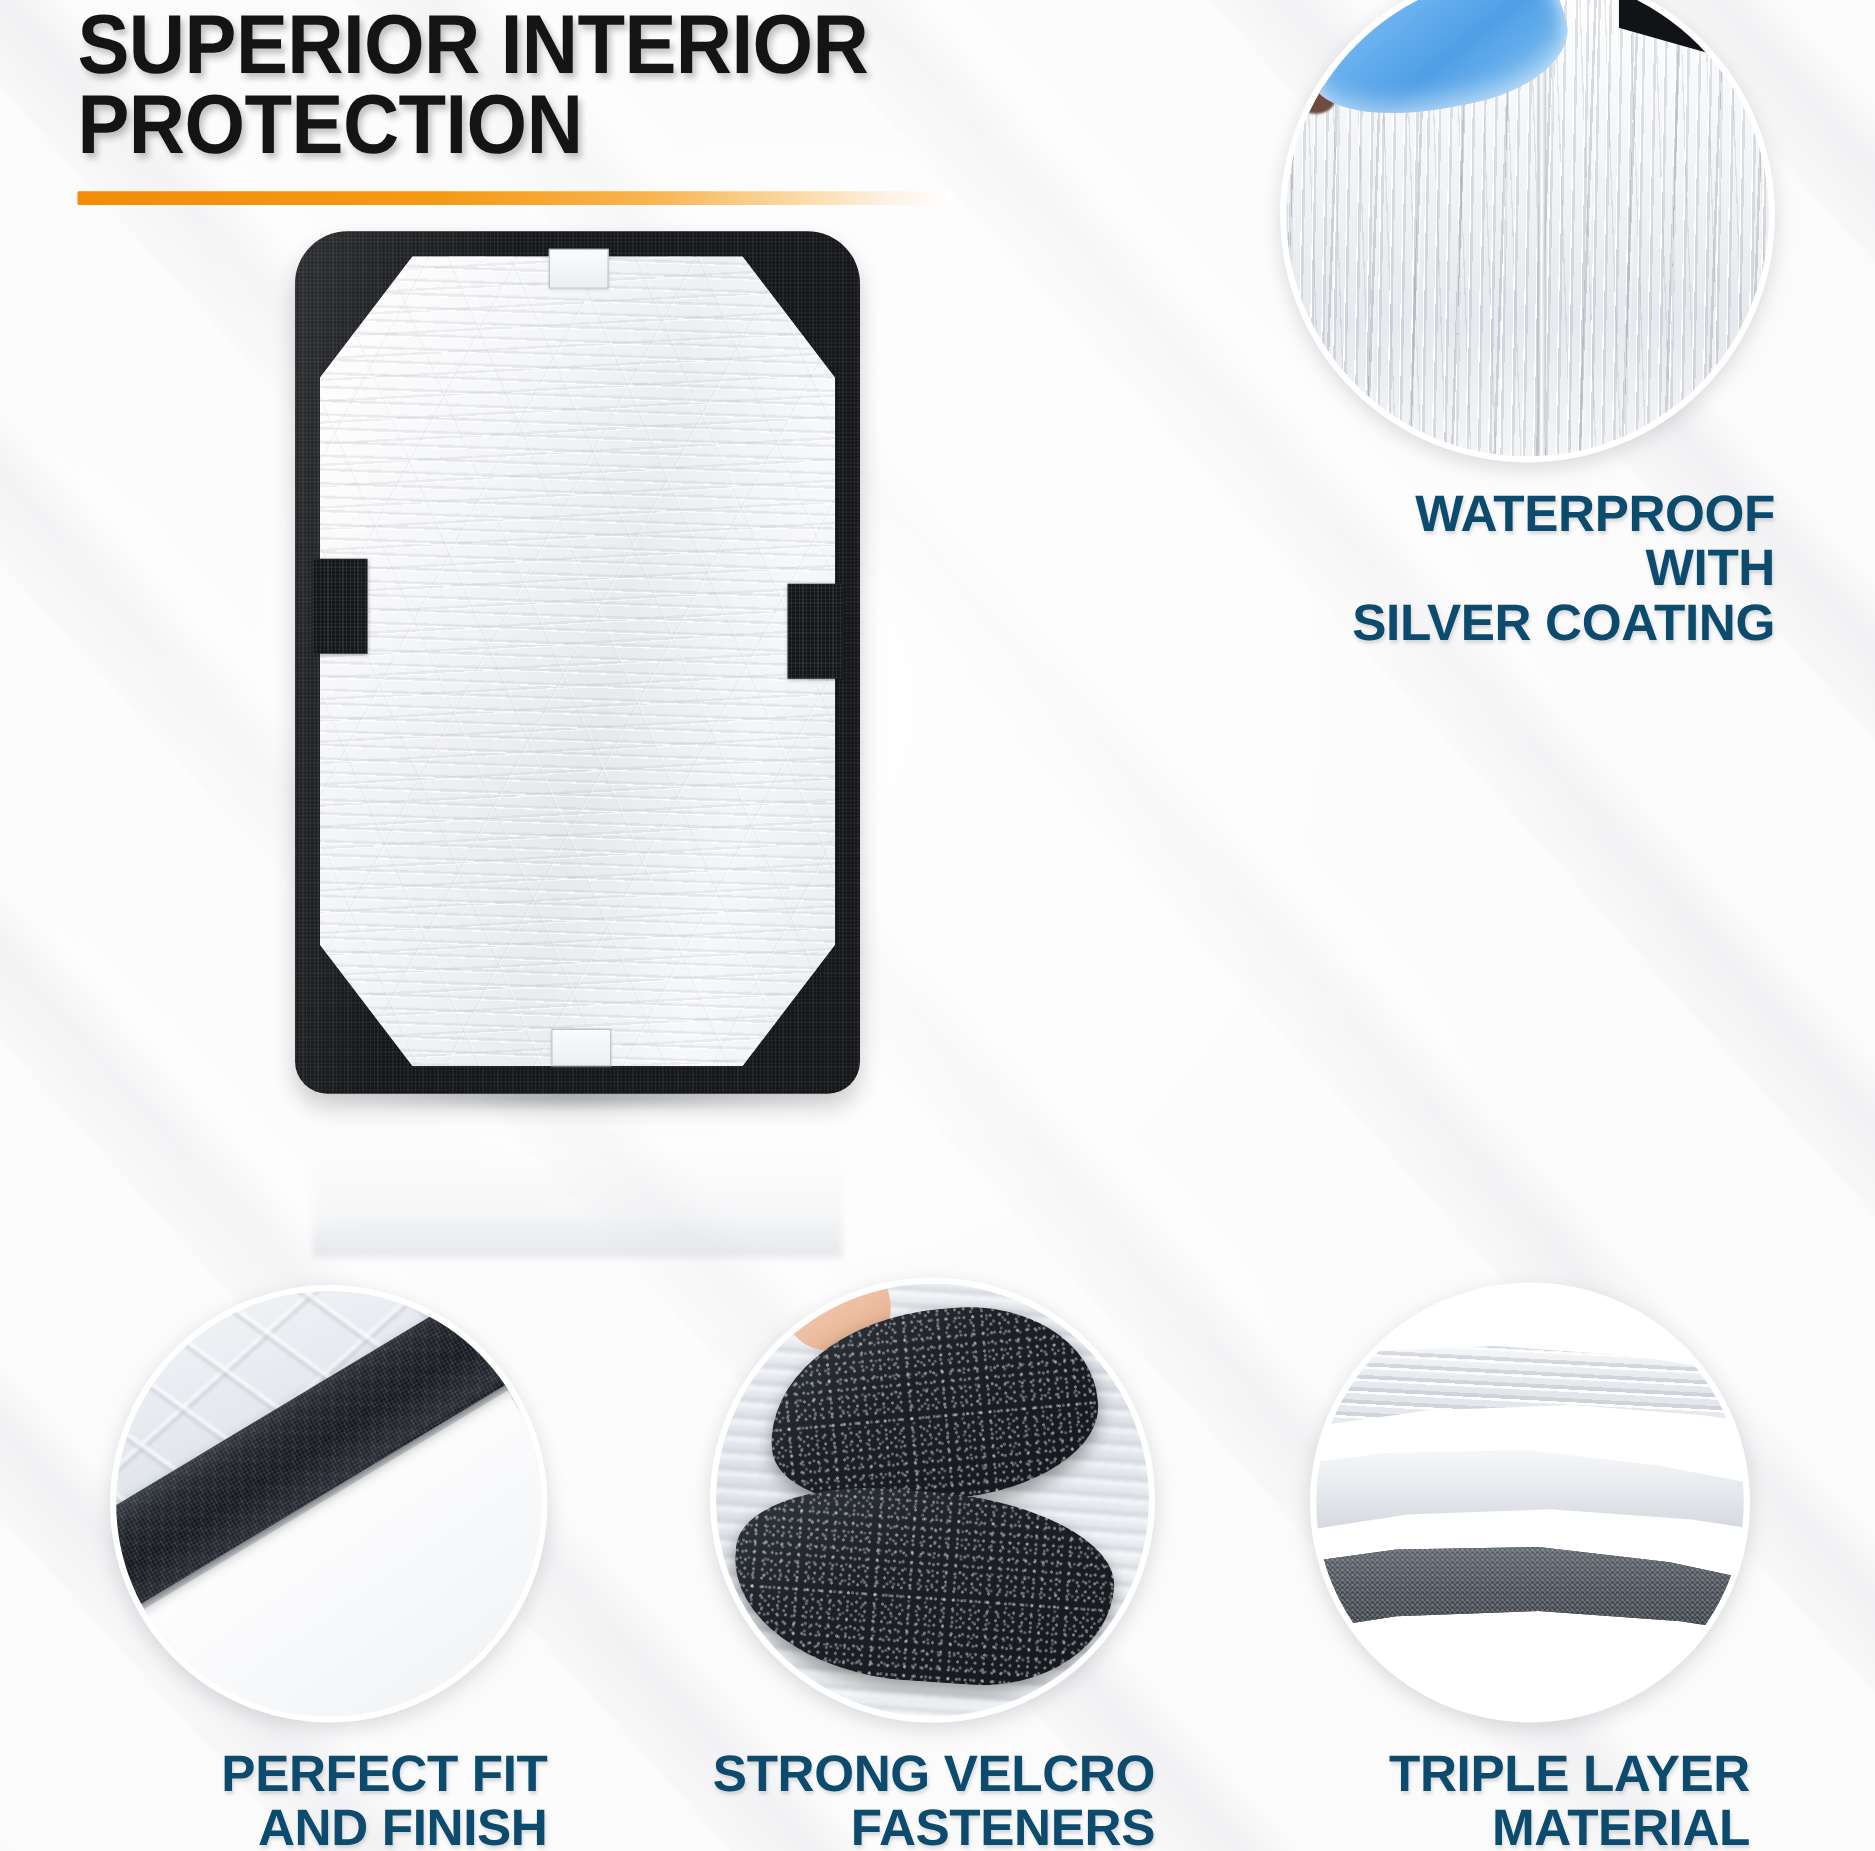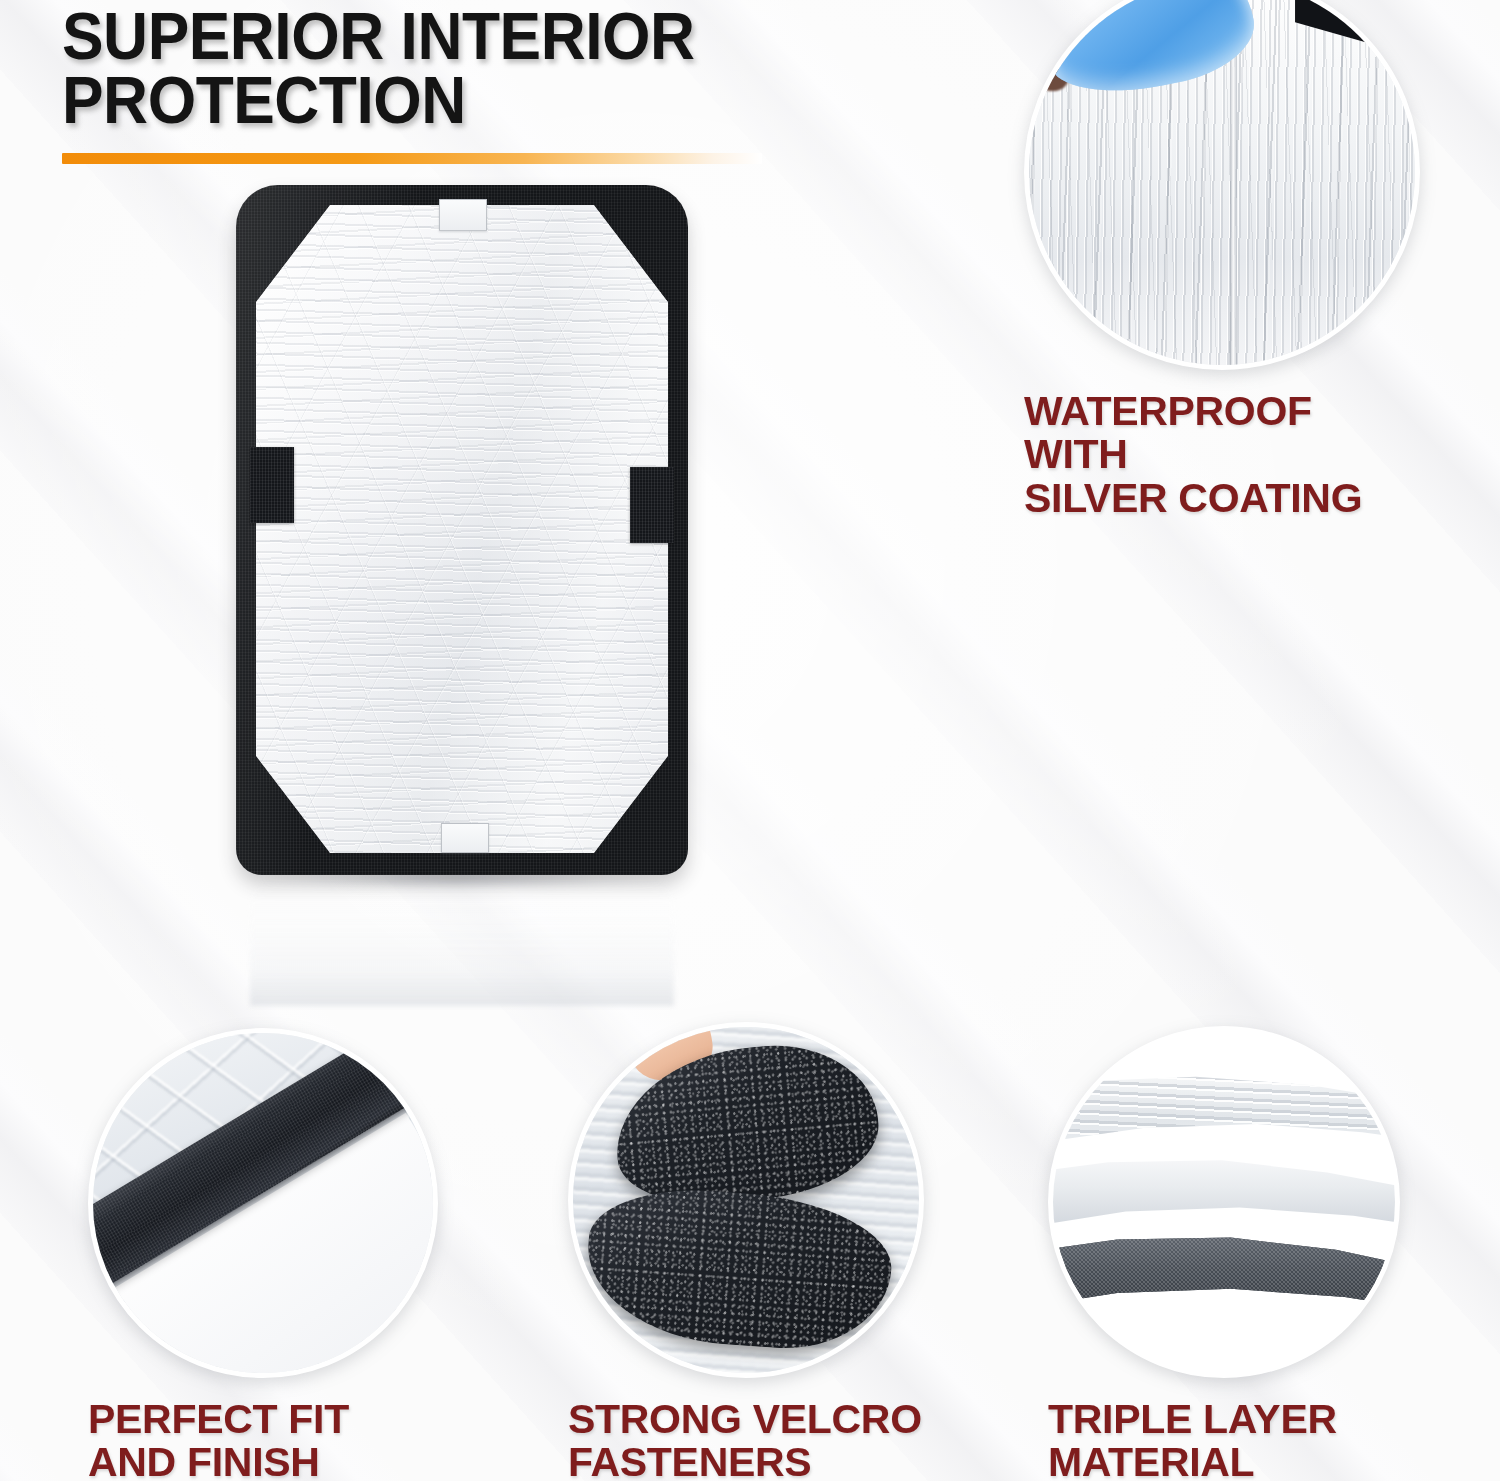--- a/index.html
+++ b/index.html
@@ -165,27 +165,27 @@
   .circle {
     position:relative;
     border-radius:50%;
     overflow:hidden;
     border:5px solid #ffffff;
     box-shadow:0 5px 16px rgba(120,124,132,.26);
     background:#eef0f2;
   }
   .caption {
     margin-top:20px;
-    text-align:left;
+    text-align:right;
     font-family:"Liberation Sans", sans-serif;
     font-weight:bold;
     font-size:41px;
     line-height:1.06;
     letter-spacing:-.3px;
-    color:#7f1d1d;
+    color:#0c4a6e;
     text-transform:uppercase;
     white-space:pre-line;
     text-shadow:1px 2px 3px rgba(150,150,150,.35);
   }
 
   
   .foil-bg {
     position:absolute; inset:0;
     background:
       linear-gradient(180deg,#ffffff 0%,#f2f4f6 40%,#e6e9ed 72%,#f4f5f7 100%);

